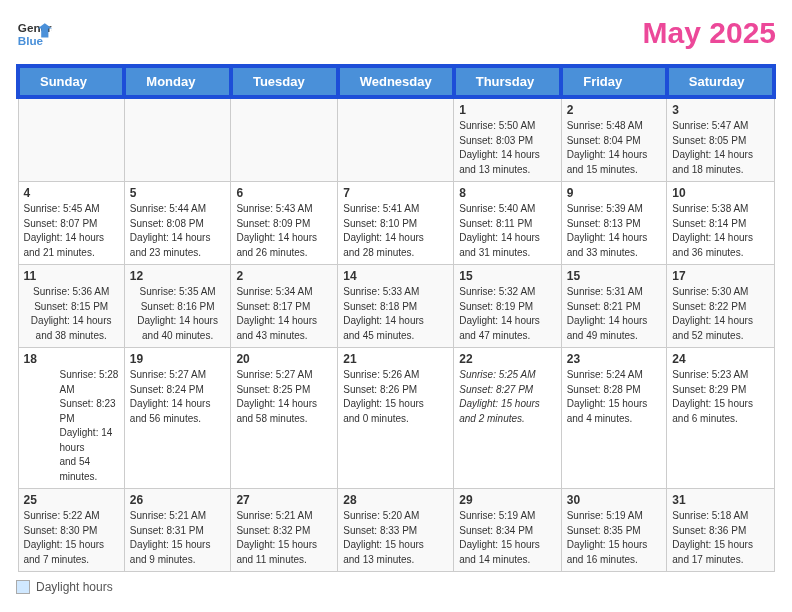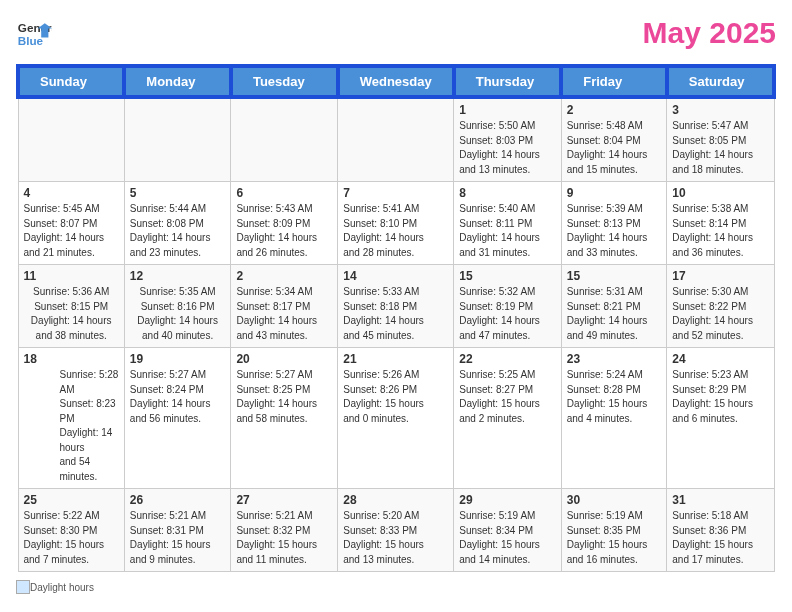--- a/index.html
+++ b/index.html
@@ -77,24 +77,25 @@
     .day-info {
       font-size: 10px;
       color: #333;
       line-height: 1.45;
     }
     .empty-cell {
       background: #f9f9f9;
     }
     .legend {
       margin-top: 8px;
-      font-size: 10px;
+      font-size: 12px;
       color: #555;
       display: flex;
       align-items: center;
+      gap: 6px;
     }
     .legend-color {
       width: 14px;
       height: 14px;
       background: #d0e8ff;
       border: 1px solid #aaa;
       display: inline-block;
     }
   </style>
 </head>
@@ -280,21 +281,21 @@
         </td>
         <td>
           <span class="day-num">21</span>
           <div class="day-info" style="white-space: pre-line;">Sunrise: 5:26 AM
 Sunset: 8:26 PM
 Daylight: 15 hours
 and 0 minutes.</div>
         </td>
         <td>
           <span class="day-num">22</span>
-          <div class="day-info" style="white-space: pre-line;">Sunrise: 5:25 AM
+          <div class="day-info" style="white-space: pre-line; font-style: italic;">Sunrise: 5:25 AM
 Sunset: 8:27 PM
 Daylight: 15 hours
 and 2 minutes.</div>
         </td>
         <td>
           <span class="day-num">23</span>
           <div class="day-info" style="white-space: pre-line;">Sunrise: 5:24 AM
 Sunset: 8:28 PM
 Daylight: 15 hours
 and 4 minutes.</div>

